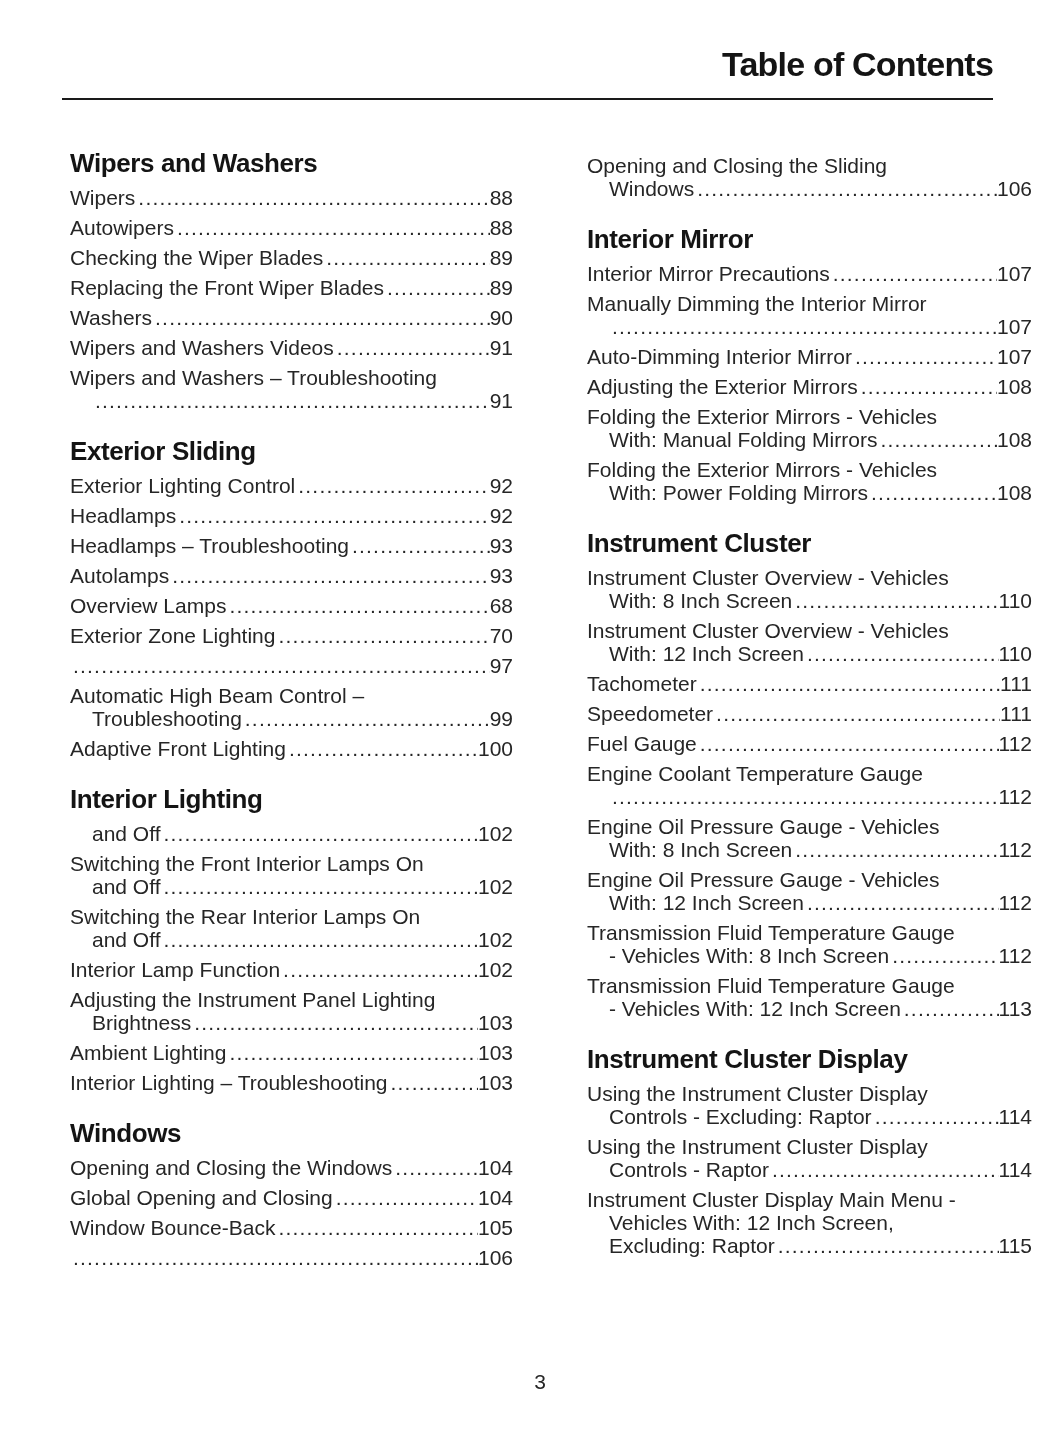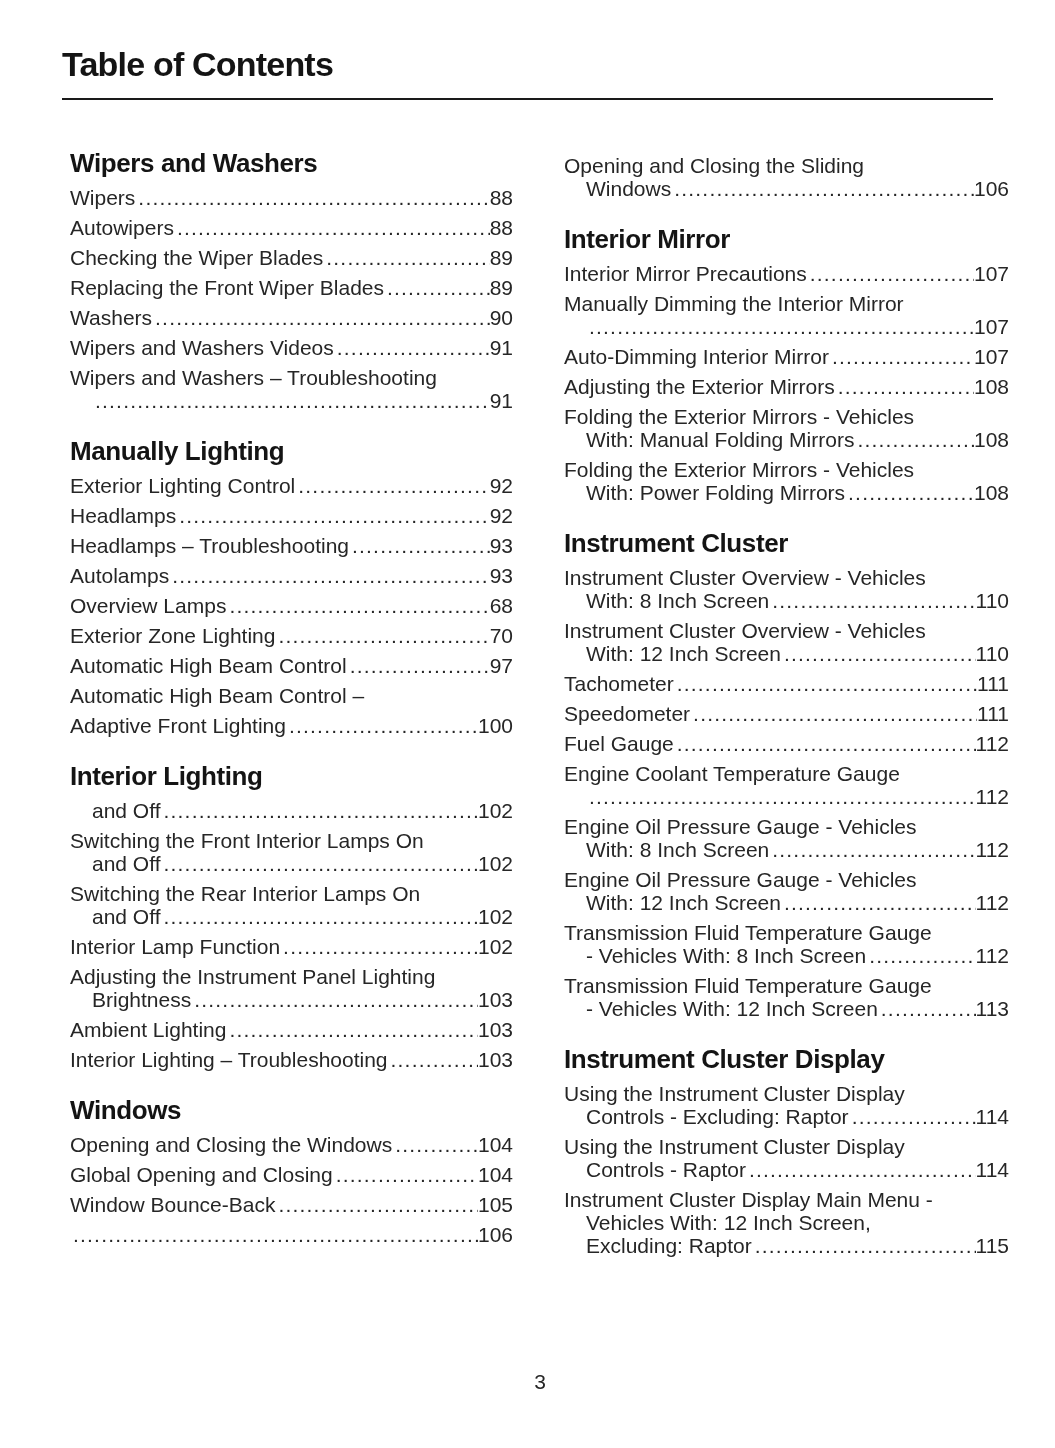--- a/index.html
+++ b/index.html
@@ -7,38 +7,38 @@
     position:relative;
     width:1055px; height:1448px;
     background:#ffffff;
     font-family:"Liberation Sans", sans-serif;
     color:#262626;
     overflow:hidden;
   }
   .title {
     padding-top:46px;
     margin:0 62px;
-    text-align:left;
+    text-align:right;
     font-size:34px;
     line-height:36px;
     font-weight:900;
     letter-spacing:-0.8px;
     color:#141414;
   }
   .rule {
     margin:16px 62px 0 62px;
     border:none;
     border-top:2px solid #1a1a1a;
     height:0;
   }
   .columns {
     position:absolute;
     top:148px; left:70px;
     display:flex;
-    gap:51px;
+    gap:74px;
   }
   .toc-col { display:block; }
   .toc-col.left  { width:443px; }
   .toc-col.right { width:445px; }
   .sec-heading {
     font-size:26px;
     line-height:30px;
     font-weight:900;
     letter-spacing:-0.4px;
     color:#141414;
@@ -133,21 +133,21 @@
               <span class="toc-text">Wipers and Washers – Troubleshooting</span>
             </div>
             <div class="toc-line cont">
               <span class="toc-text"></span>
               <span class="leader"></span>
               <span class="pg">91</span>
             </div>
           </div>
         </div>
         <div class="toc-section">
-          <div class="sec-heading">Manually Lighting</div>
+          <div class="sec-heading">Exterior Sliding</div>
           <div class="toc-entry">
             <div class="toc-line">
               <span class="toc-text">Exterior Lighting Control</span>
               <span class="leader"></span>
               <span class="pg">92</span>
             </div>
           </div>
           <div class="toc-entry">
             <div class="toc-line">
               <span class="toc-text">Headlamps</span>
@@ -178,28 +178,32 @@
           </div>
           <div class="toc-entry">
             <div class="toc-line">
               <span class="toc-text">Exterior Zone Lighting</span>
               <span class="leader"></span>
               <span class="pg">70</span>
             </div>
           </div>
           <div class="toc-entry">
             <div class="toc-line">
-              <span class="toc-text">Automatic High Beam Control</span>
               <span class="leader"></span>
               <span class="pg">97</span>
             </div>
           </div>
           <div class="toc-entry">
             <div class="toc-line">
               <span class="toc-text">Automatic High Beam Control –</span>
+            </div>
+            <div class="toc-line cont">
+              <span class="toc-text">Troubleshooting</span>
+              <span class="leader"></span>
+              <span class="pg">99</span>
             </div>
           </div>
           <div class="toc-entry">
             <div class="toc-line">
               <span class="toc-text">Adaptive Front Lighting</span>
               <span class="leader"></span>
               <span class="pg">100</span>
             </div>
           </div>
         </div>

